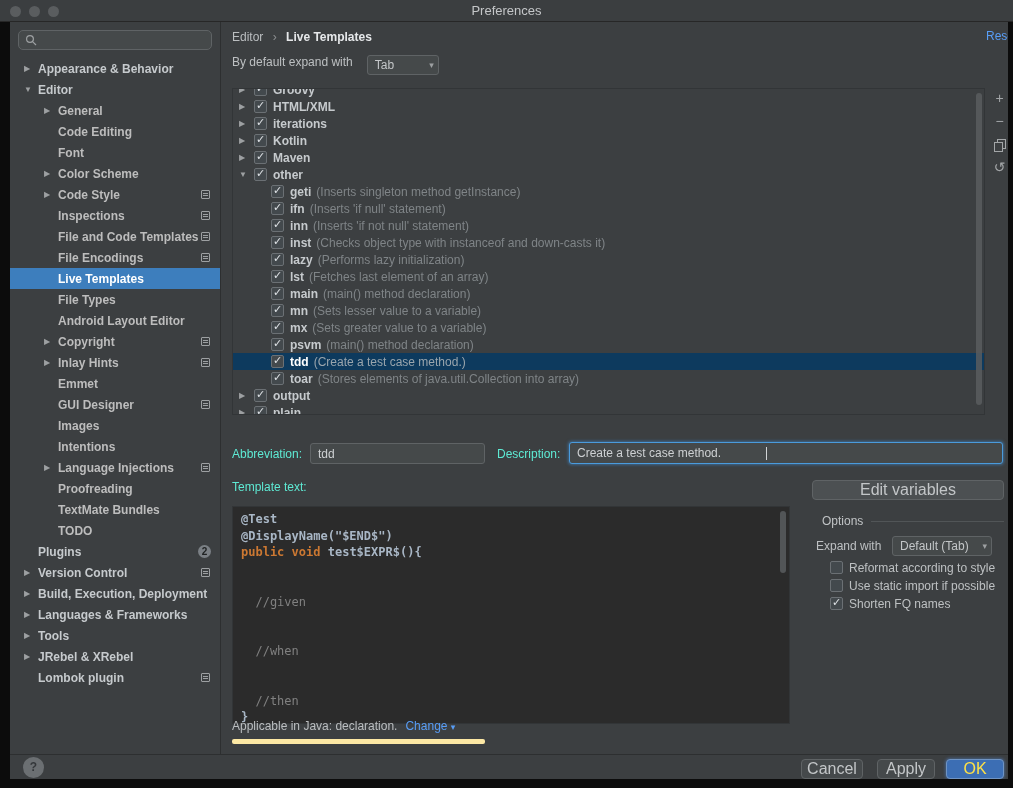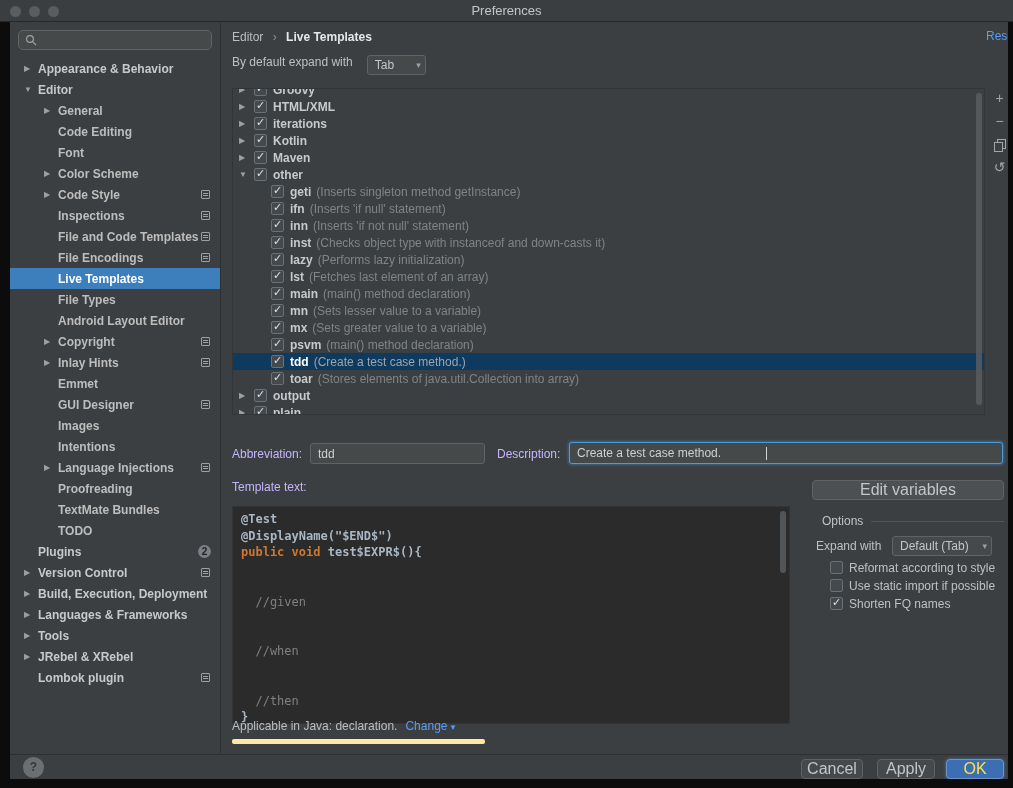--- a/index.html
+++ b/index.html
@@ -29,21 +29,21 @@
 .vsep{position:absolute;left:210px;top:0;width:1px;height:733px;background:#2d2f30;}
 .hsep{position:absolute;left:0;top:732px;width:998px;height:1px;background:#2d2f30;}
 
 .breadcrumb{position:absolute;left:222px;top:6px;height:18px;line-height:18px;}
 .bc-sep{margin:0 6px;color:#8a8d8f;}
 .bc-cur{font-weight:bold;color:#e6e8ea;}
 .reset{position:absolute;left:976px;top:7px;color:var(--link-blue,#589df6);white-space:nowrap;cursor:pointer;text-decoration:none;}
 .expand-row{position:absolute;left:222px;top:33px;display:flex;gap:14px;height:20px;}
 .lbl{color:#bdc0c2;white-space:nowrap;}
 .combo{background:#45494a;border:1px solid #5f6365;border-radius:3px;height:20px;display:flex;align-items:center;justify-content:space-between;padding:0 4px 0 7px;color:#c3c6c8;}
-.combo-sm{width:59px;}
+.combo-sm{width:72px;}
 .combo-md{width:100px;}
 .combo-arrow{color:#9da0a2;font-size:9px;margin-left:4px;}
 
 .tpl-list{position:absolute;left:222px;top:66px;width:753px;height:327px;border:1px solid #323537;background:#3c3f41;overflow:hidden;}
 .tpl-rows{margin-top:-8px;}
 .tl-row{height:17px;display:flex;align-items:center;white-space:nowrap;position:relative;}
 .tl-row.group{padding-left:6px;}
 .tl-row.child{padding-left:38px;}
 .tl-row .tri{width:15px;font-size:8px;color:#9da0a2;flex:none;}
 .cb{width:13px;height:13px;background:#43494d;border:1px solid #6b7074;border-radius:2px;flex:none;position:relative;margin-right:6px;}
@@ -53,21 +53,21 @@
 .tl-row.selected{background:var(--list-selection,#0d3a5e);}
 .tl-row.selected .tl-name{color:#ffffff;}
 .tl-row.selected .tl-desc{color:#9aa5ad;}
 .vscroll{position:absolute;right:1px;top:2px;width:8px;height:calc(100% - 4px);}
 .vscroll .thumb{position:absolute;left:1px;top:2px;width:6px;height:312px;background:#595d5f;border-radius:3px;opacity:.85;}
 .list-toolbar{position:absolute;left:982px;top:70px;width:15px;display:flex;flex-direction:column;gap:9px;align-items:center;}
 .tb-btn{width:14px;height:14px;color:#a3a6a8;font-size:14px;line-height:13px;text-align:center;position:relative;cursor:pointer;}
 .tb-btn.dup-icon::before{content:'';position:absolute;left:4px;top:1px;width:7px;height:8px;border:1px solid #a3a6a8;}
 .tb-btn.dup-icon::after{content:'';position:absolute;left:1px;top:4px;width:7px;height:8px;border:1px solid #a3a6a8;background:#3c3f41;}
 
-.flabel{position:absolute;color:#c4b5fd;white-space:nowrap;}
+.flabel{position:absolute;color:#5eead4;white-space:nowrap;}
 .abbr-label{left:222px;top:425px;}
 .field{position:absolute;background:#45494a;border:1px solid #5f6365;border-radius:3px;display:flex;align-items:center;padding:0 7px;color:#ced1d3;}
 .abbr-field{left:300px;top:421px;width:175px;height:21px;}
 .desc-label{left:487px;top:425px;}
 .desc-field{left:559px;top:420px;width:434px;height:22px;gap:44px;}
 .desc-field.focused{border-color:#4a9bdc;box-shadow:0 0 3px 1px rgba(64,140,210,.55);}
 .caret{width:1px;height:13px;background:#d0d3d5;margin-left:1px;}
 .tpl-text-label{left:222px;top:458px;}
 .editor{position:absolute;left:222px;top:472px;width:558px;height:218px;background:var(--editor-bg,#2b2b2b);border:1px solid #323537;padding:4px 0 0 8px;font-family:"DejaVu Sans Mono","Liberation Mono",monospace;font-size:12px;overflow:hidden;margin-top:12px;}
 .code-line{height:16.5px;line-height:16.5px;white-space:pre;font-weight:bold;}

